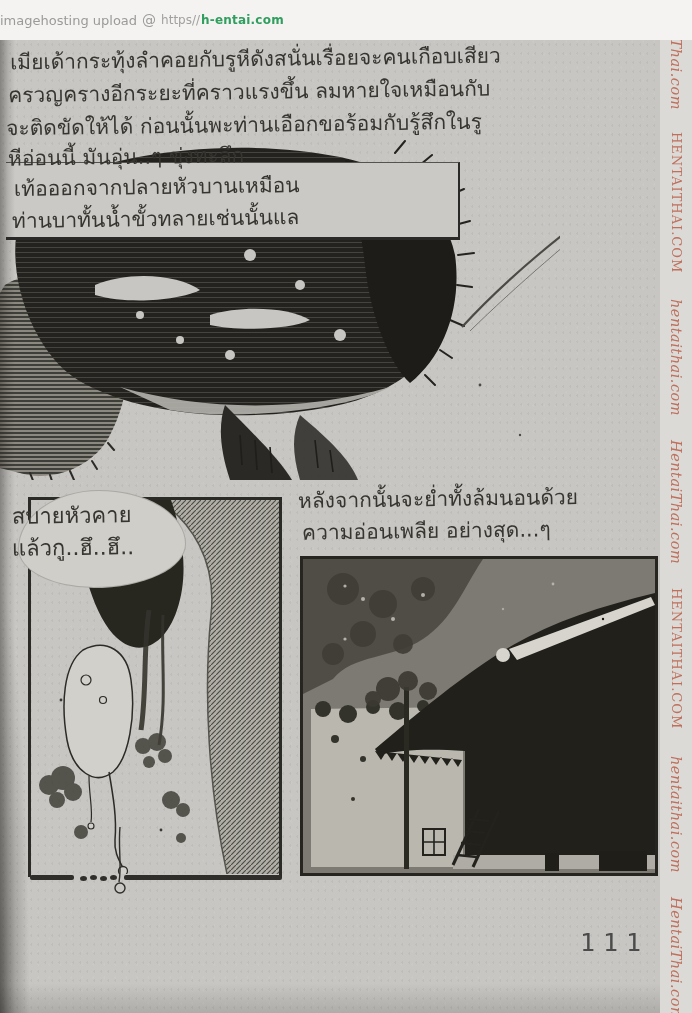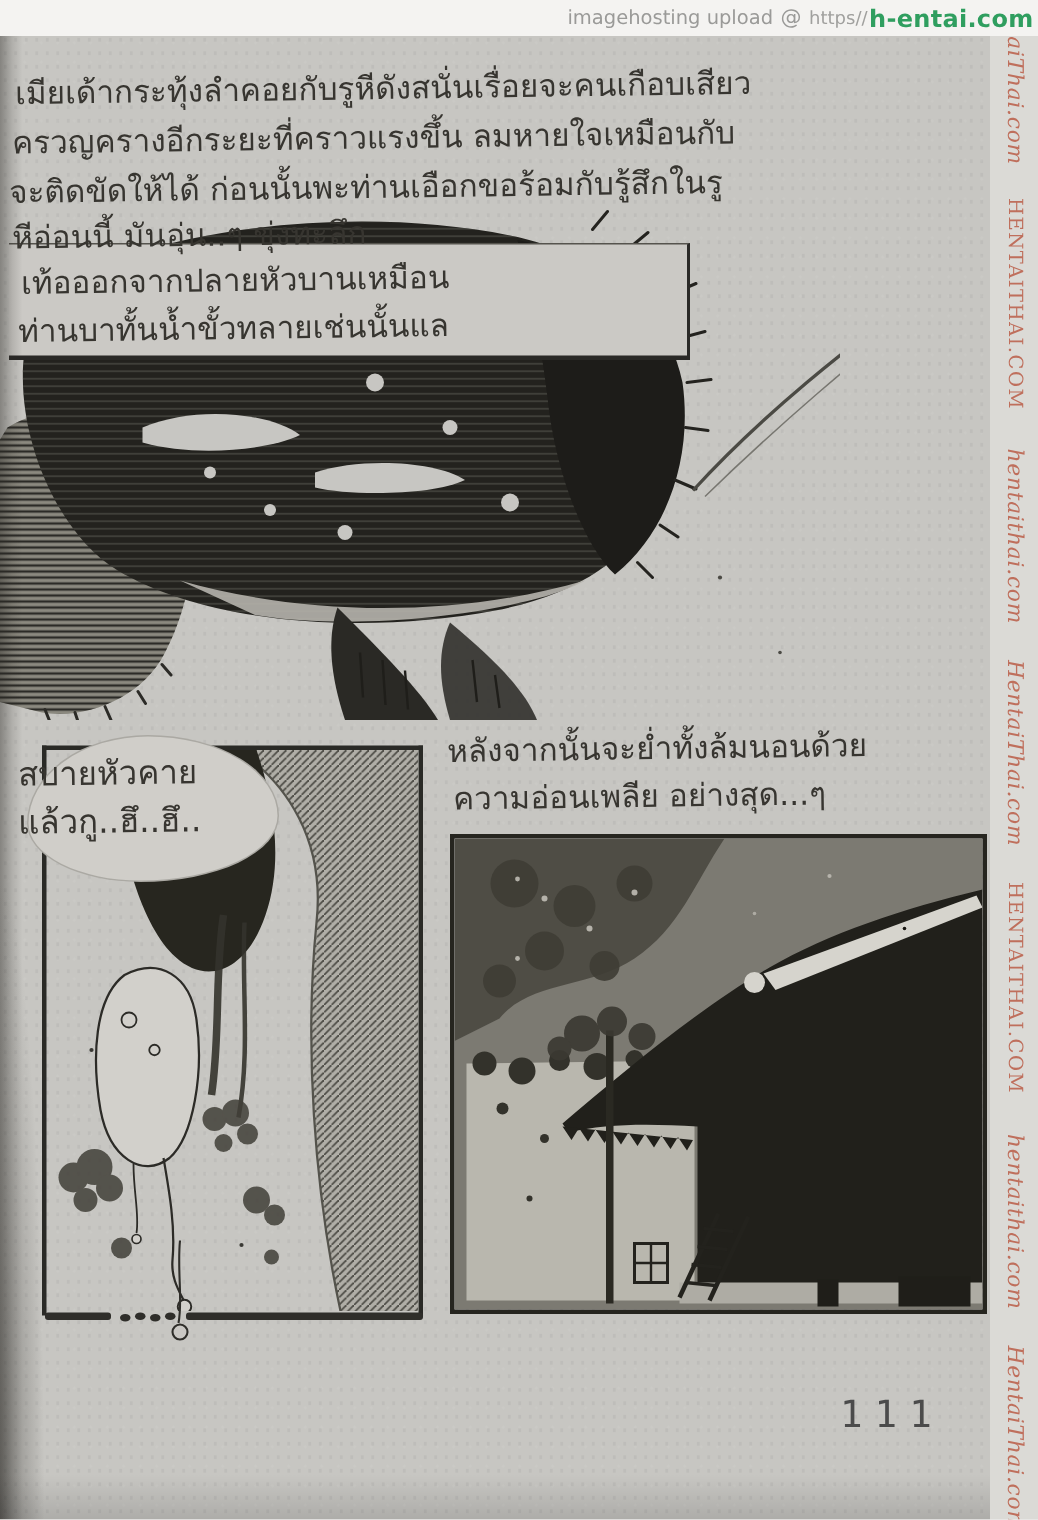--- a/index.html
+++ b/index.html
@@ -1,25 +1,25 @@
 <!DOCTYPE html>
 <html><head>
 <meta charset="utf-8">
 <style>
   html,body{margin:0;padding:0;}
   .root{position:relative;width:692px;height:1013px;overflow:hidden;
         background:#f3f2f0;font-family:"DejaVu Sans",sans-serif;}
   
-  .banner{position:absolute;left:0;top:0;width:692px;height:24px;background:#f4f3f1;
-          display:flex;align-items:center;justify-content:flex-end;padding-right:3px;box-sizing:border-box;
+  .banner{position:absolute;left:0;top:0;width:692px;height:40px;background:#f4f3f1;
+          display:flex;align-items:center;justify-content:flex-start;padding-right:3px;box-sizing:border-box;
           white-space:nowrap;z-index:20;}
   .banner .gray{color:#9a9a98;font-size:13px;margin-right:5px;}
   .banner .at{color:#9a9a98;font-size:14px;margin-right:5px;}
   .banner .proto{color:#a0a09e;font-size:12px;margin-right:1px;}
-  .banner .site{color:#2f9e5f;font-size:16px;font-weight:bold;letter-spacing:.2px;}
+  .banner .site{color:#2f9e5f;font-size:12px;font-weight:bold;letter-spacing:.2px;}
   
   .scan{position:absolute;left:0;top:22px;width:660px;height:991px;background:#c7c6c2;
         background-image:radial-gradient(rgba(0,0,0,.045) 1px,transparent 1px),
                          radial-gradient(rgba(255,255,255,.05) 1px,transparent 1px);
         background-size:7px 9px,11px 13px;overflow:hidden;z-index:1;}
   .curl{position:absolute;left:0;top:0;width:15px;height:100%;z-index:9;
         background:linear-gradient(90deg,rgba(42,40,36,.42),rgba(42,40,36,.14) 55%,transparent);}
   .curl2{position:absolute;left:0;top:560px;width:30px;height:431px;z-index:9;
         background:radial-gradient(ellipse at 0% 100%,rgba(40,38,34,.45),transparent 70%);}
   .bottom-shade{position:absolute;left:0;top:961px;width:660px;height:30px;z-index:9;
@@ -40,21 +40,21 @@
         border-top:3px solid #2a2a26;border-left:3px solid #2a2a26;border-right:3px solid #2a2a26;
         overflow:hidden;z-index:2;}
   .panel-right{position:absolute;left:300px;top:534px;width:358px;height:320px;box-sizing:border-box;
         border:3px solid #26251f;overflow:hidden;z-index:2;}
   .bubble{position:absolute;left:18px;top:468px;width:166px;height:96px;background:#d0cec9;
         border:1px solid rgba(60,58,52,.25);z-index:4;
         border-radius:48% 52% 55% 45% / 60% 55% 45% 40%;}
   .seg{position:absolute;height:5px;background:#2f2e2a;border-radius:2px;z-index:6;}
   .dot{position:absolute;width:7px;height:5px;background:#2f2e2a;border-radius:50%;z-index:6;}
   .art{position:absolute;z-index:2;}
-  .pagenum{position:absolute;left:560px;top:906px;color:#4b4b4b;font-size:25px;letter-spacing:8px;
+  .pagenum{position:absolute;left:580px;top:906px;color:#4b4b4b;font-size:25px;letter-spacing:8px;
         font-family:"DejaVu Sans Mono",monospace;z-index:6;}
 </style>
 </head>
 <body>
 
 <div class="root">
 
   <div class="banner">
     <span class="gray">imagehosting upload</span>
     <span class="at">@</span>

